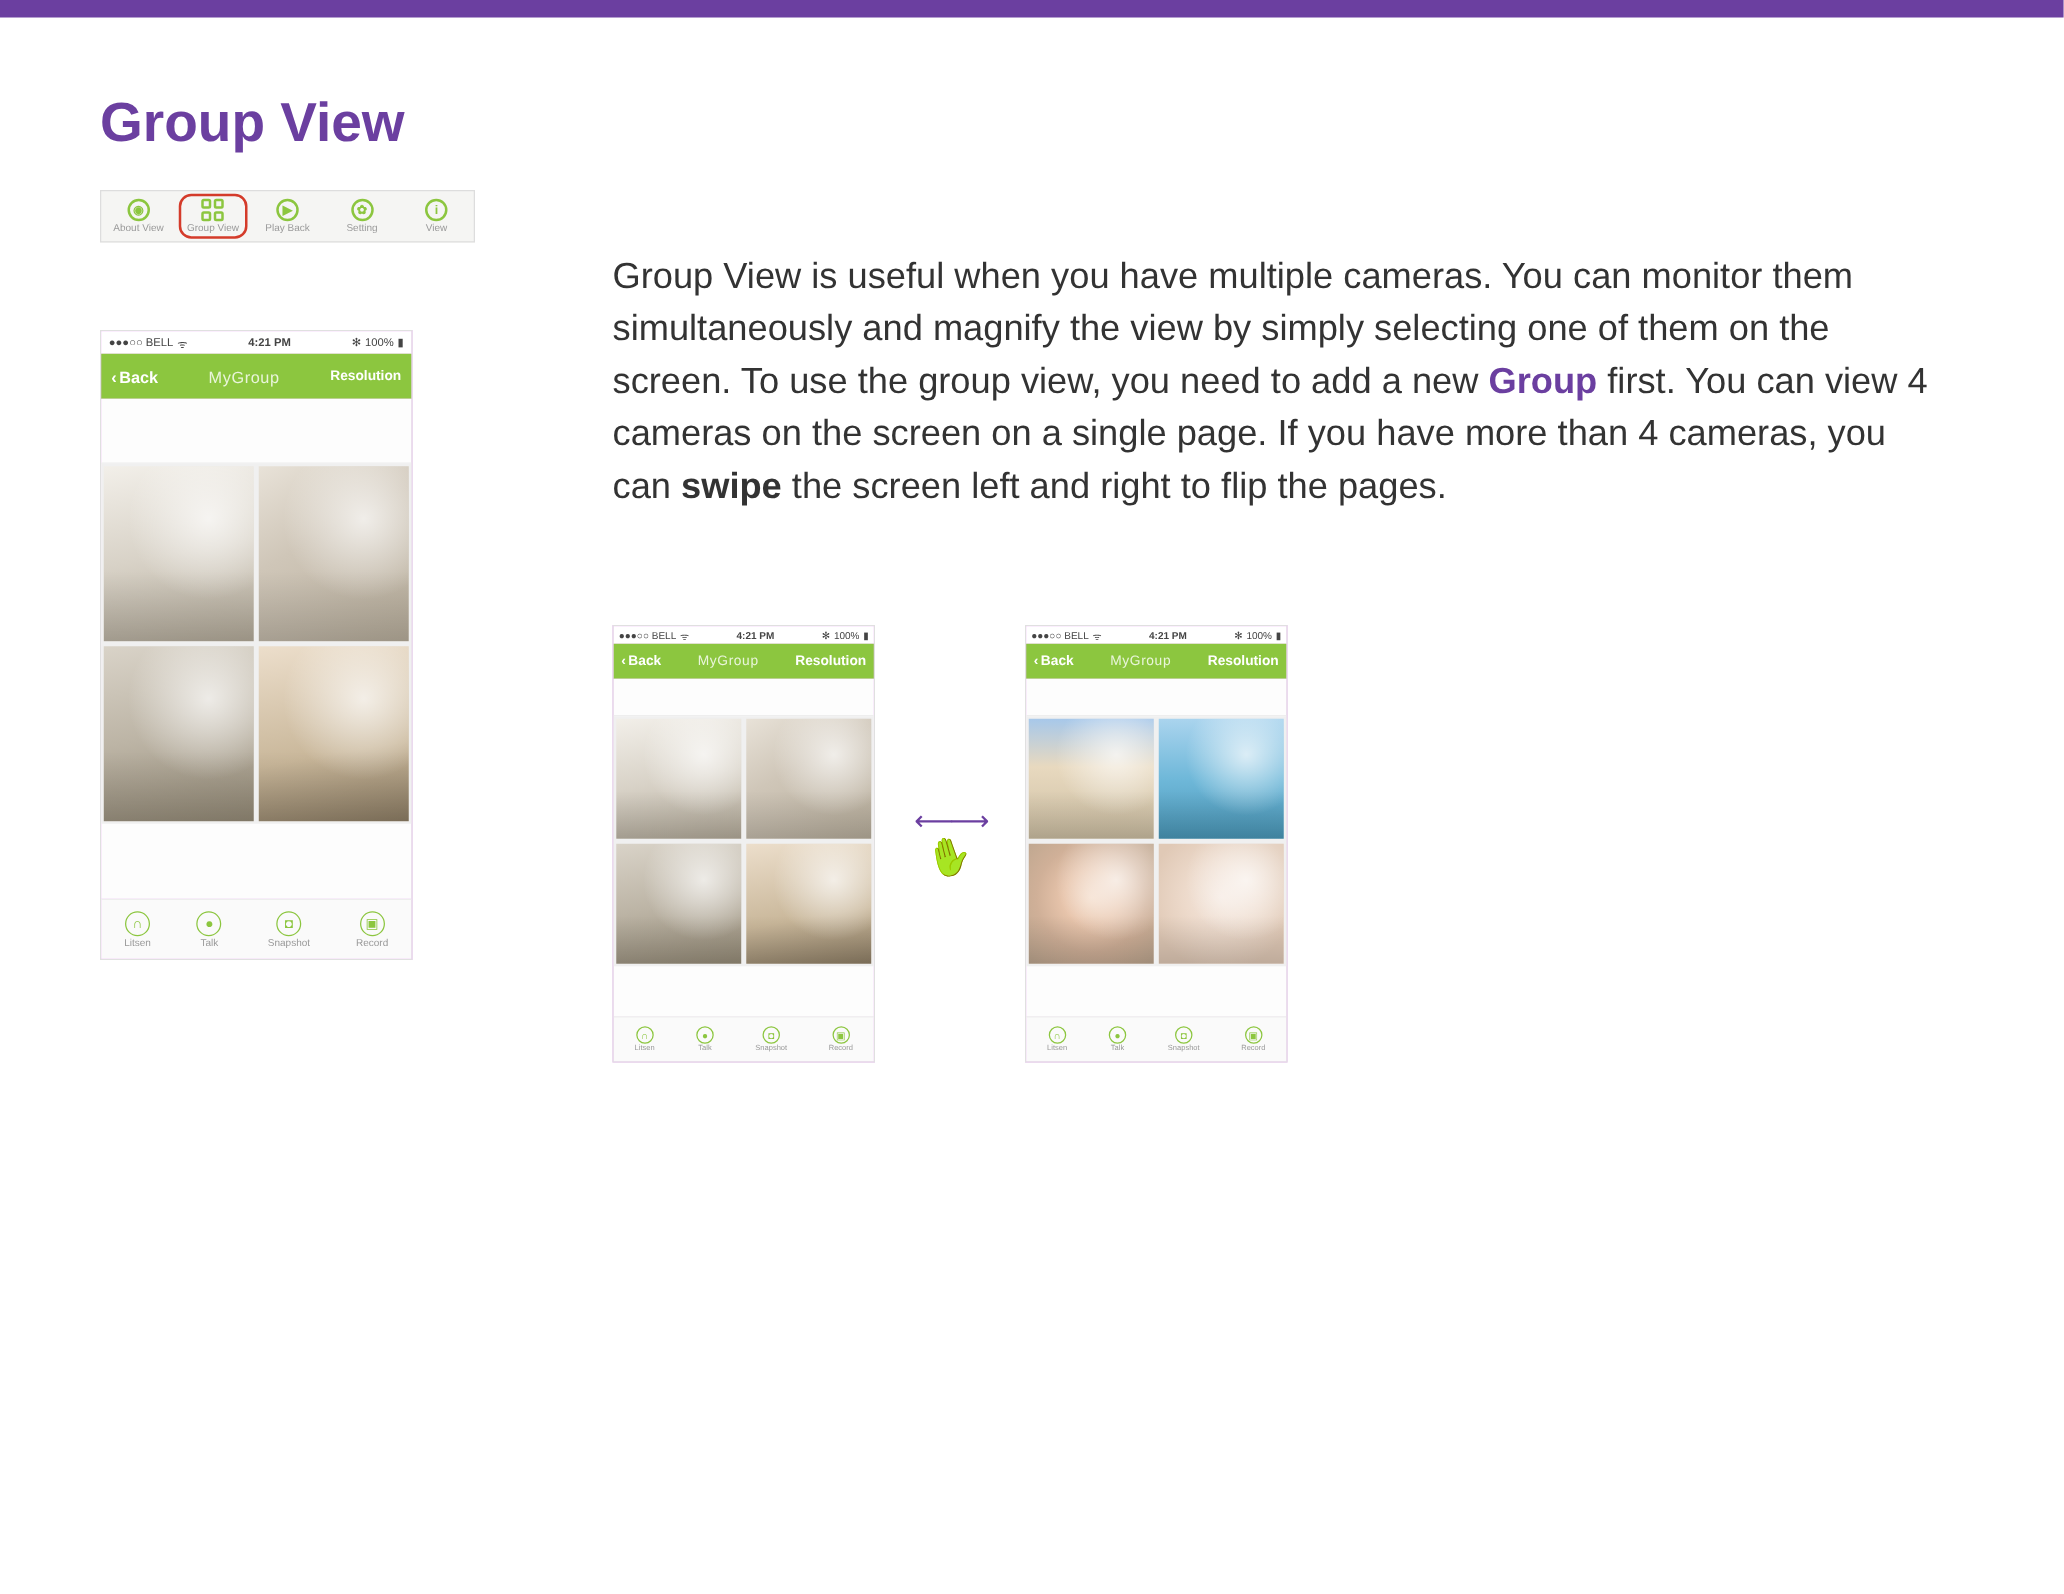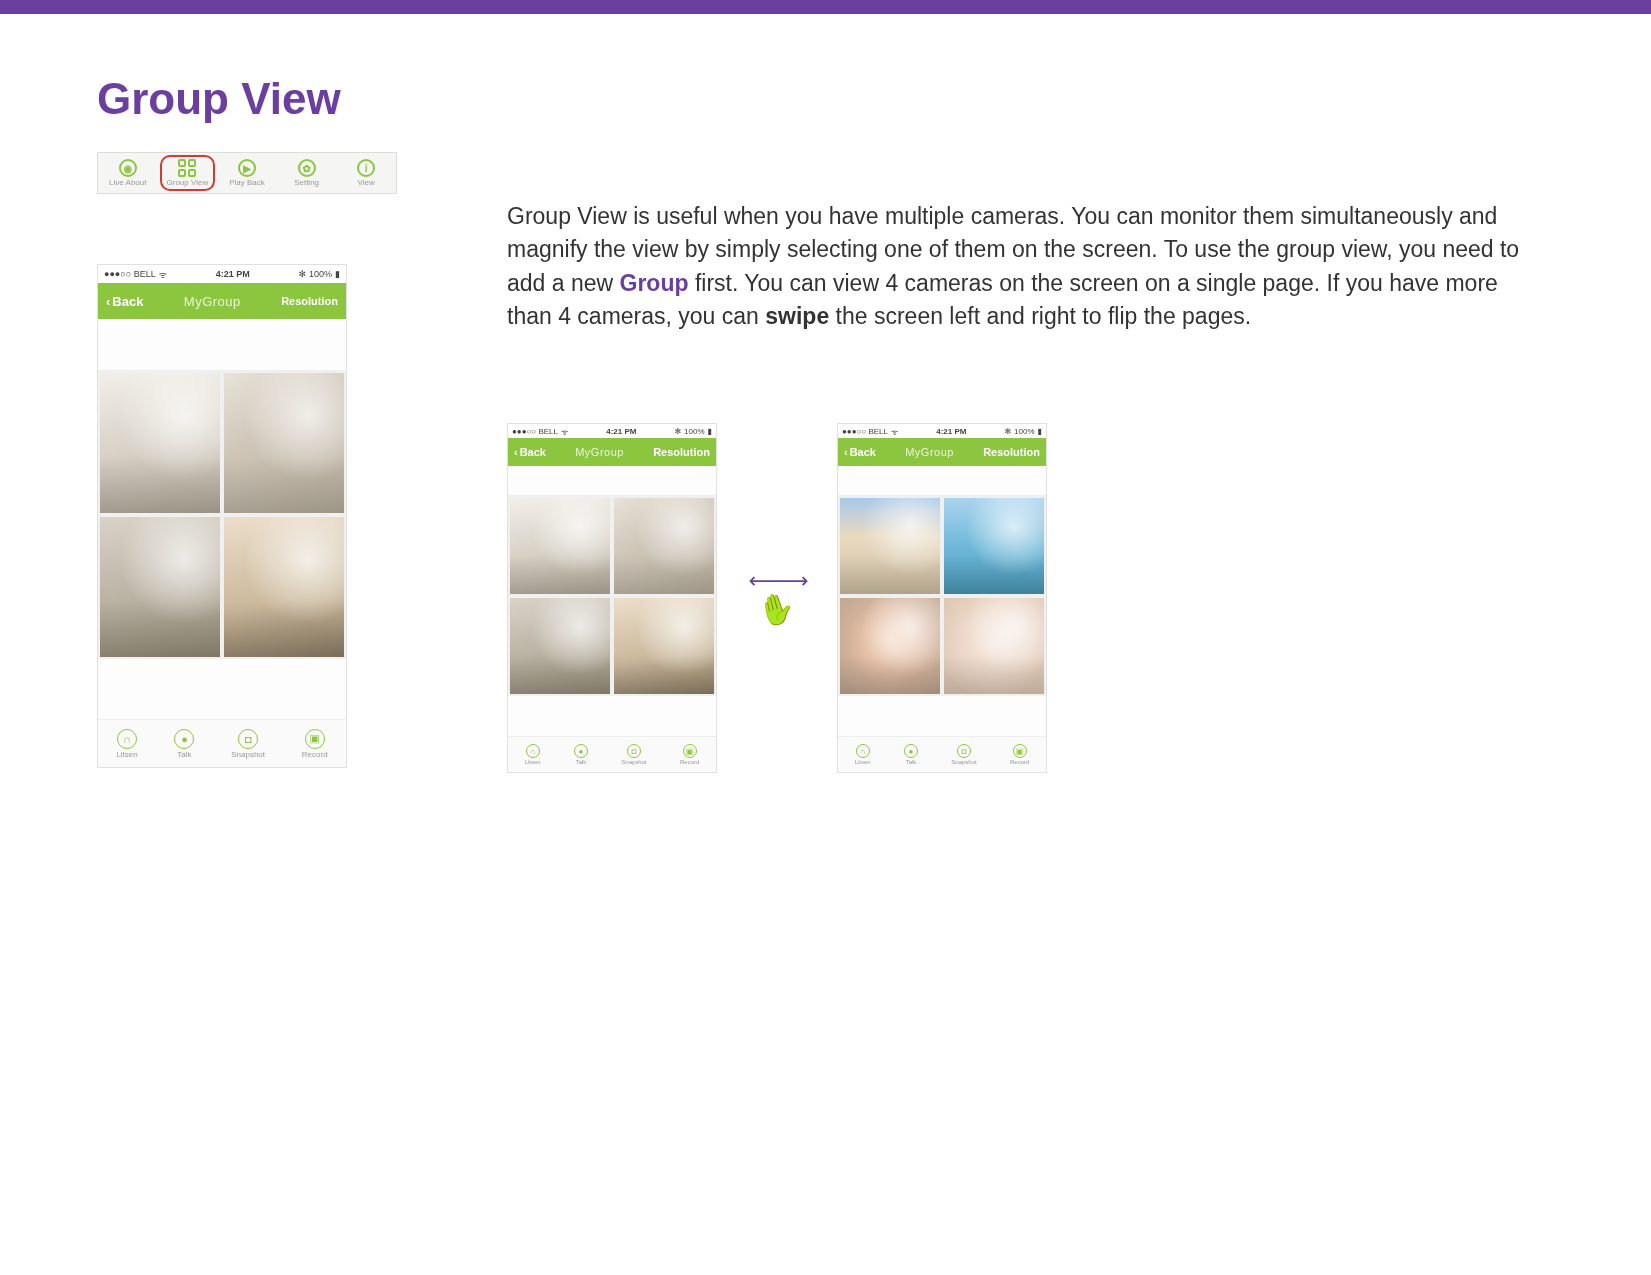--- a/index.html
+++ b/index.html
@@ -1,25 +1,25 @@
 <!DOCTYPE html>
 <html><head>
 <meta charset="utf-8">
 <style>
   * { box-sizing: border-box; margin: 0; padding: 0; }
   html, body { width: 1651px; height: 1275px; font-family: Arial, Helvetica, sans-serif; background: #fff; color: #333; }
   .top-bar { width: 100%; height: 14px; background: #6b3fa0; }
-  .page { padding: 60px 104px 0 80px; position: relative; height: calc(100% - 14px); margin-left: 17px; }
+  .page { padding: 60px 104px 0 80px; position: relative; height: calc(100% - 14px); }
   .title { color: #6b3fa0; font-size: 44px; font-weight: 700; margin-bottom: 28px; }
   .intro { font-size: 23px; color: #333; margin-bottom: 40px; }
   .intro .accent { color: #6b3fa0; font-weight: 700; }
   .columns { display: flex; gap: 110px; }
   .left-col { width: 300px; flex: 0 0 auto; }
   .right-col { flex: 1; padding-top: 48px; }
-  .para { font-size: 23px; line-height: 1.45; color: #333; margin-bottom: 90px; max-width: 1080px; }
+  .para { font-size: 29px; line-height: 1.45; color: #333; margin-bottom: 90px; max-width: 1080px; }
   .para .accent { color: #6b3fa0; font-weight: 700; }
   .para .bold { font-weight: 700; }
 
   
   .tab-strip { width: 300px; height: 42px; border: 1px solid #ddd; background: #f5f5f3; display: flex; align-items: stretch; margin-bottom: 70px; }
   .tab-item { flex: 1; display: flex; flex-direction: column; align-items: center; justify-content: center; gap: 1px; font-size: 8px; color: #9a9a9a; }
   .tab-item .ico { width: 18px; height: 18px; border: 2px solid #8cc63f; border-radius: 50%; display: flex; align-items: center; justify-content: center; font-size: 10px; color: #8cc63f; font-weight: bold; }
   .tab-item.highlighted { position: relative; }
   .tab-item.highlighted::after { content: ""; position: absolute; inset: 2px; border: 2px solid #d43b2a; border-radius: 10px; pointer-events: none; }
   .grid-ico { width: 18px; height: 18px; display: grid; grid-template-columns: 1fr 1fr; grid-template-rows: 1fr 1fr; gap: 2px; }
@@ -76,21 +76,21 @@
 
   <h1 class="title">Group View</h1>
 
 
   <div class="columns">
     <div class="left-col">
 
       <div class="tab-strip">
         <div class="tab-item">
           <span class="ico">◉</span>
-          <span>Live About</span>
+          <span>About View</span>
         </div>
         <div class="tab-item highlighted">
           <span class="grid-ico">
               <span></span>
               <span></span>
               <span></span>
               <span></span>
             </span>
           <span>Group View</span>
         </div>

